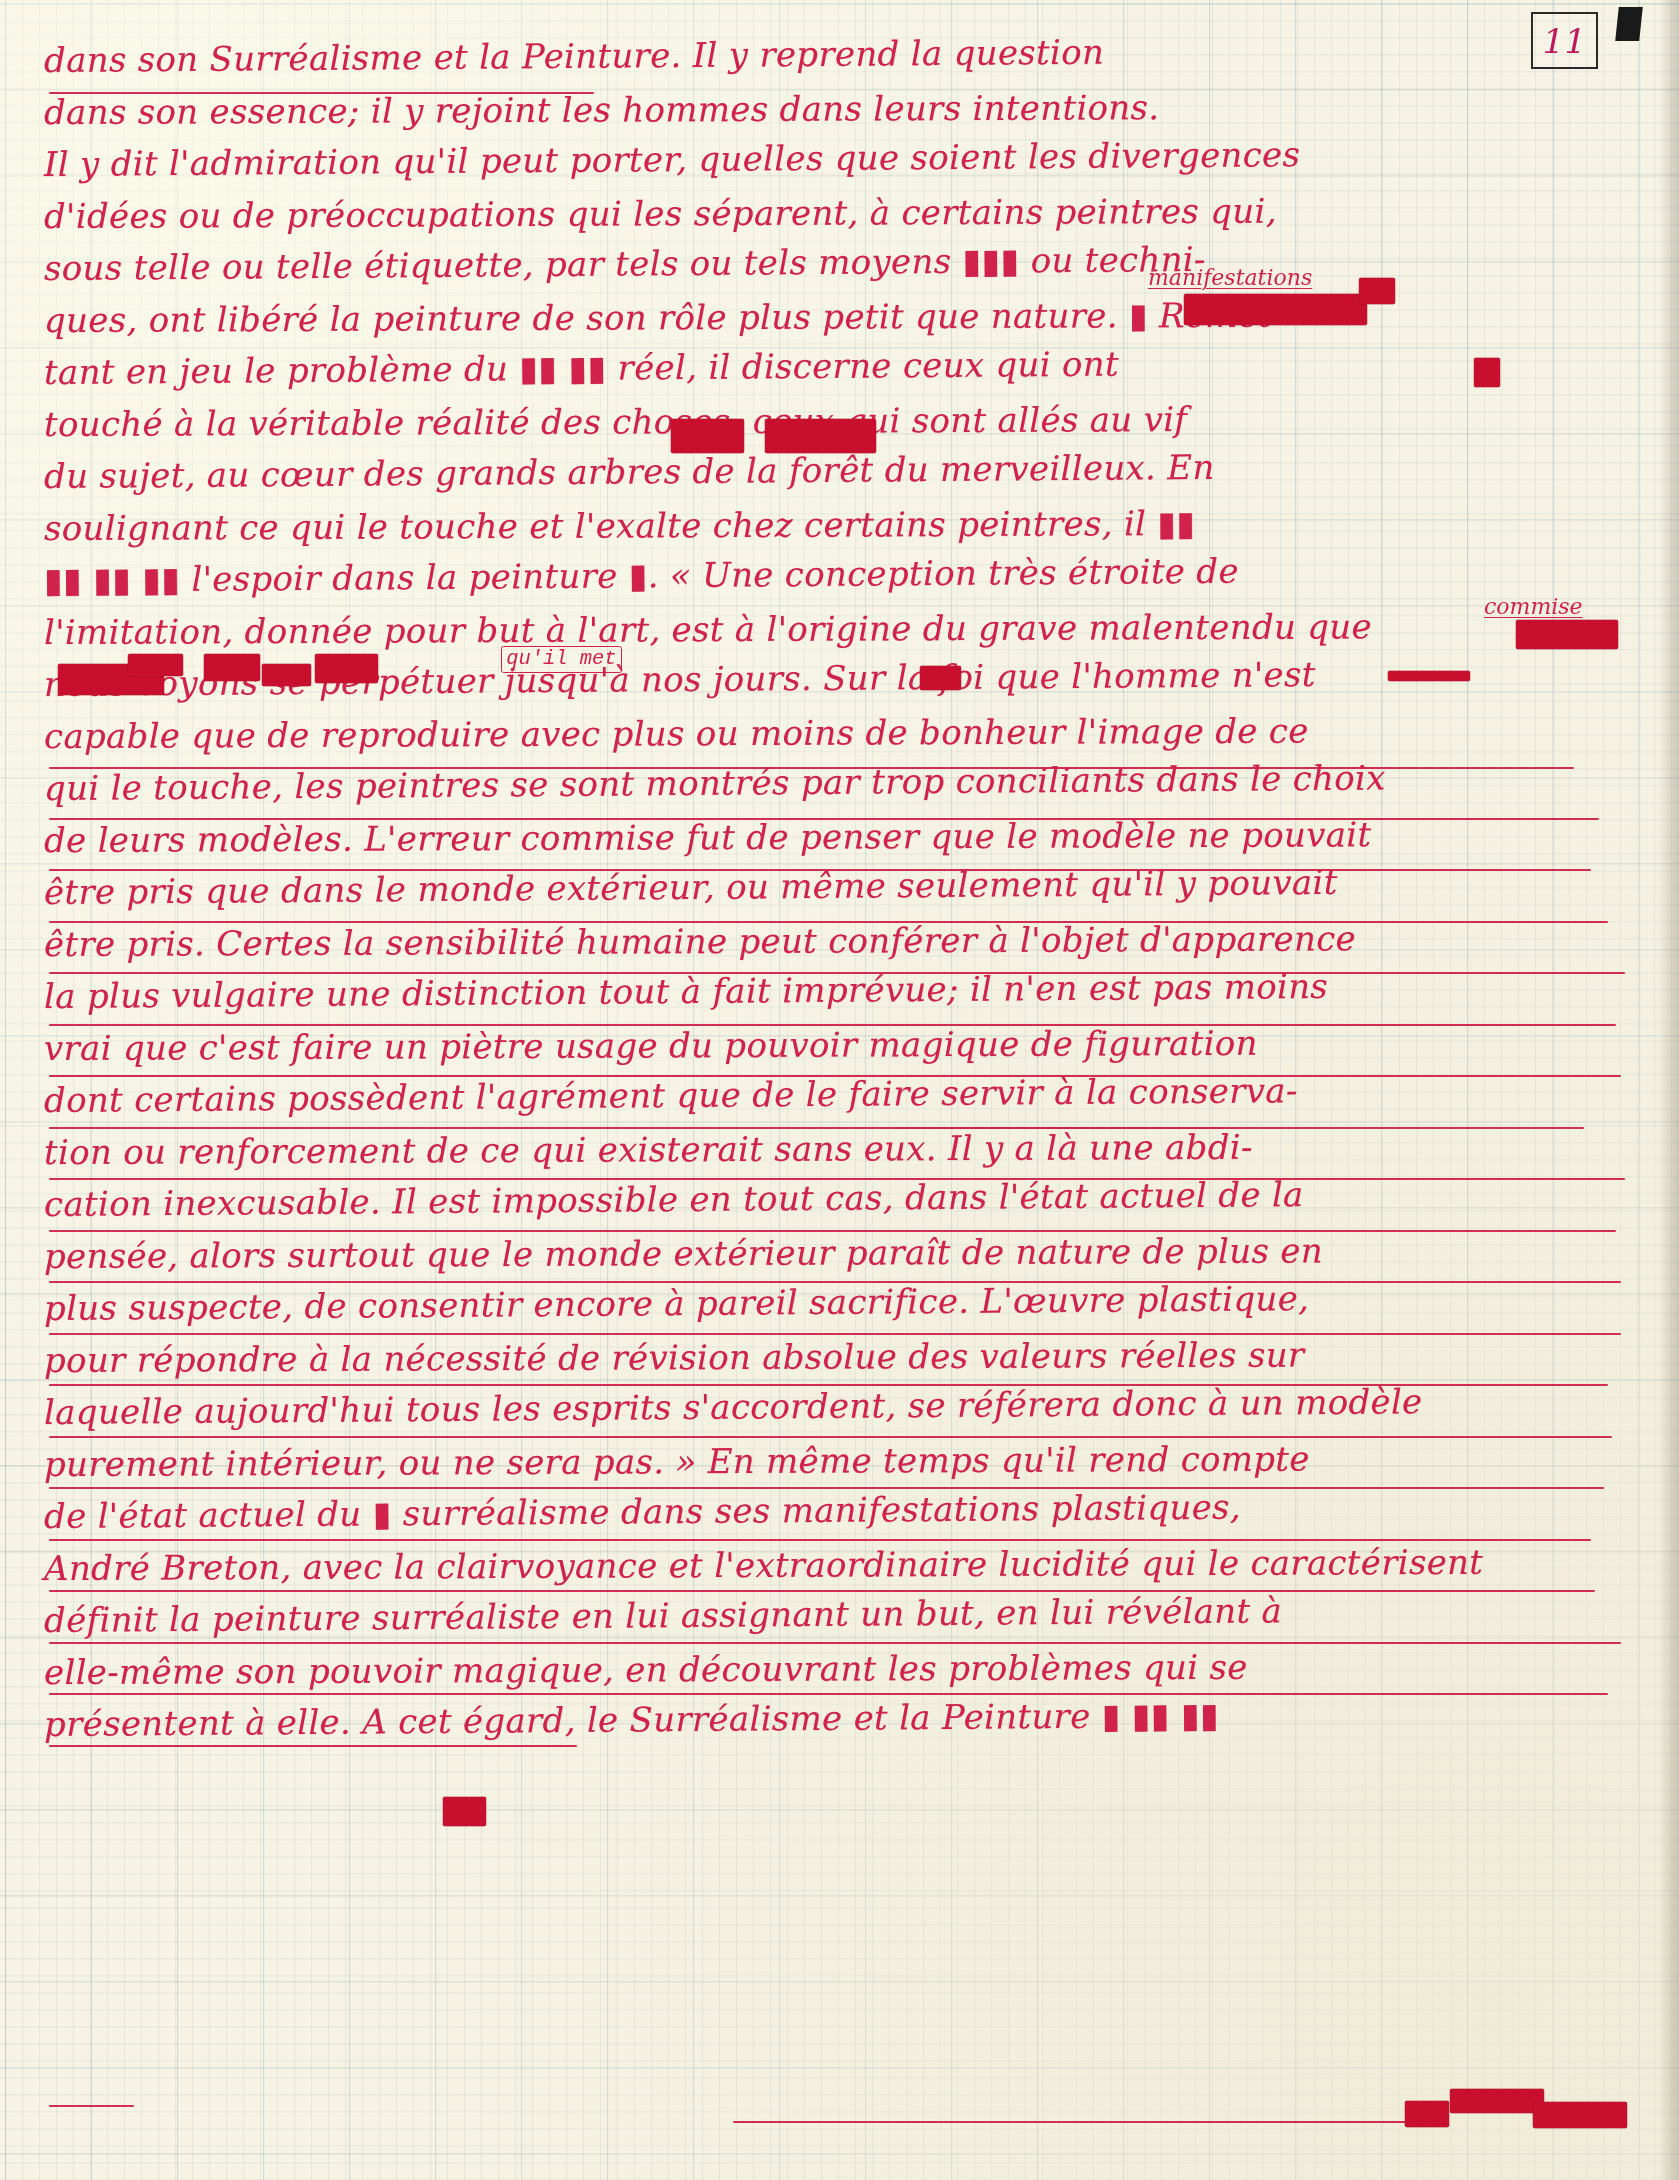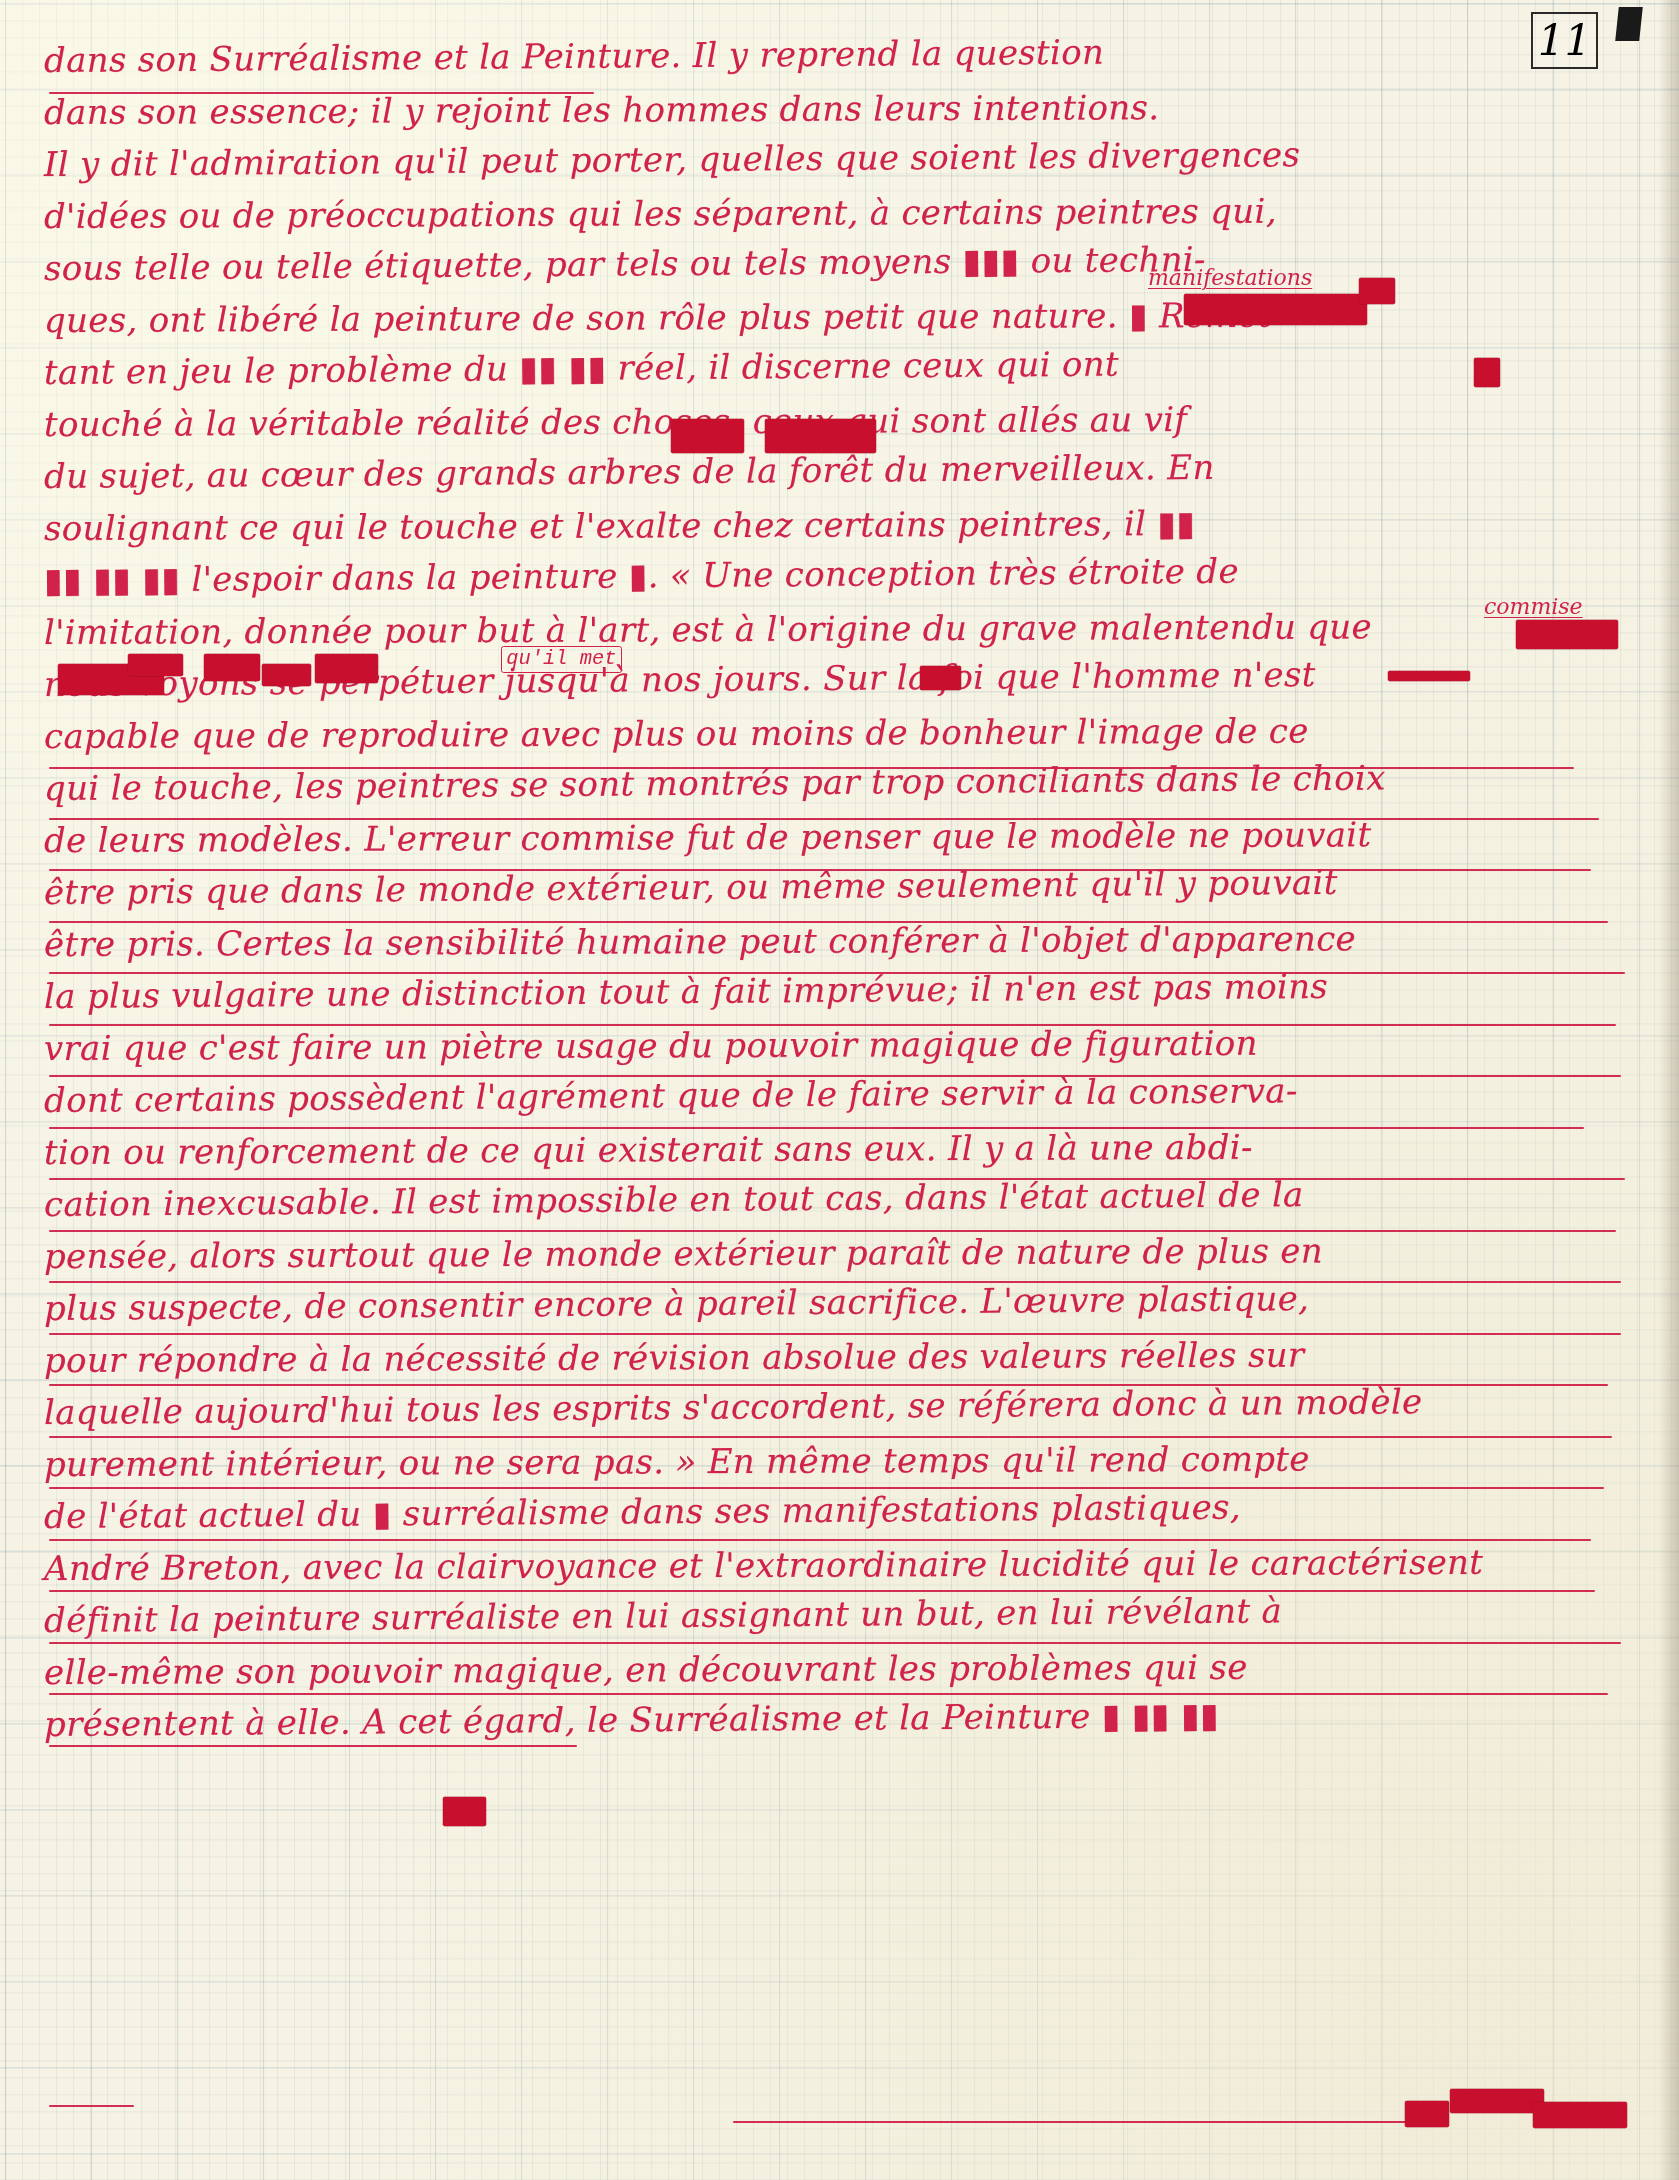--- a/index.html
+++ b/index.html
@@ -111,24 +111,24 @@
   }
 
   
   #page-number {
     position: absolute;
     top: 12px;
     right: 82px;
     width: 63px;
     height: 53px;
     border: 2.6px solid #2a2a2a;
-    color: #000000;
+    color: #be185d;
     font-family: "DejaVu Serif", serif;
     font-style: italic;
-    font-size: 42px;
+    font-size: 34px;
     display: flex;
     align-items: center;
     justify-content: center;
     background: rgba(255,255,255,0.12);
   }
   #corner-mark {
     position: absolute;
     top: 6.8px;
     right: 39px;
     width: 24px;

